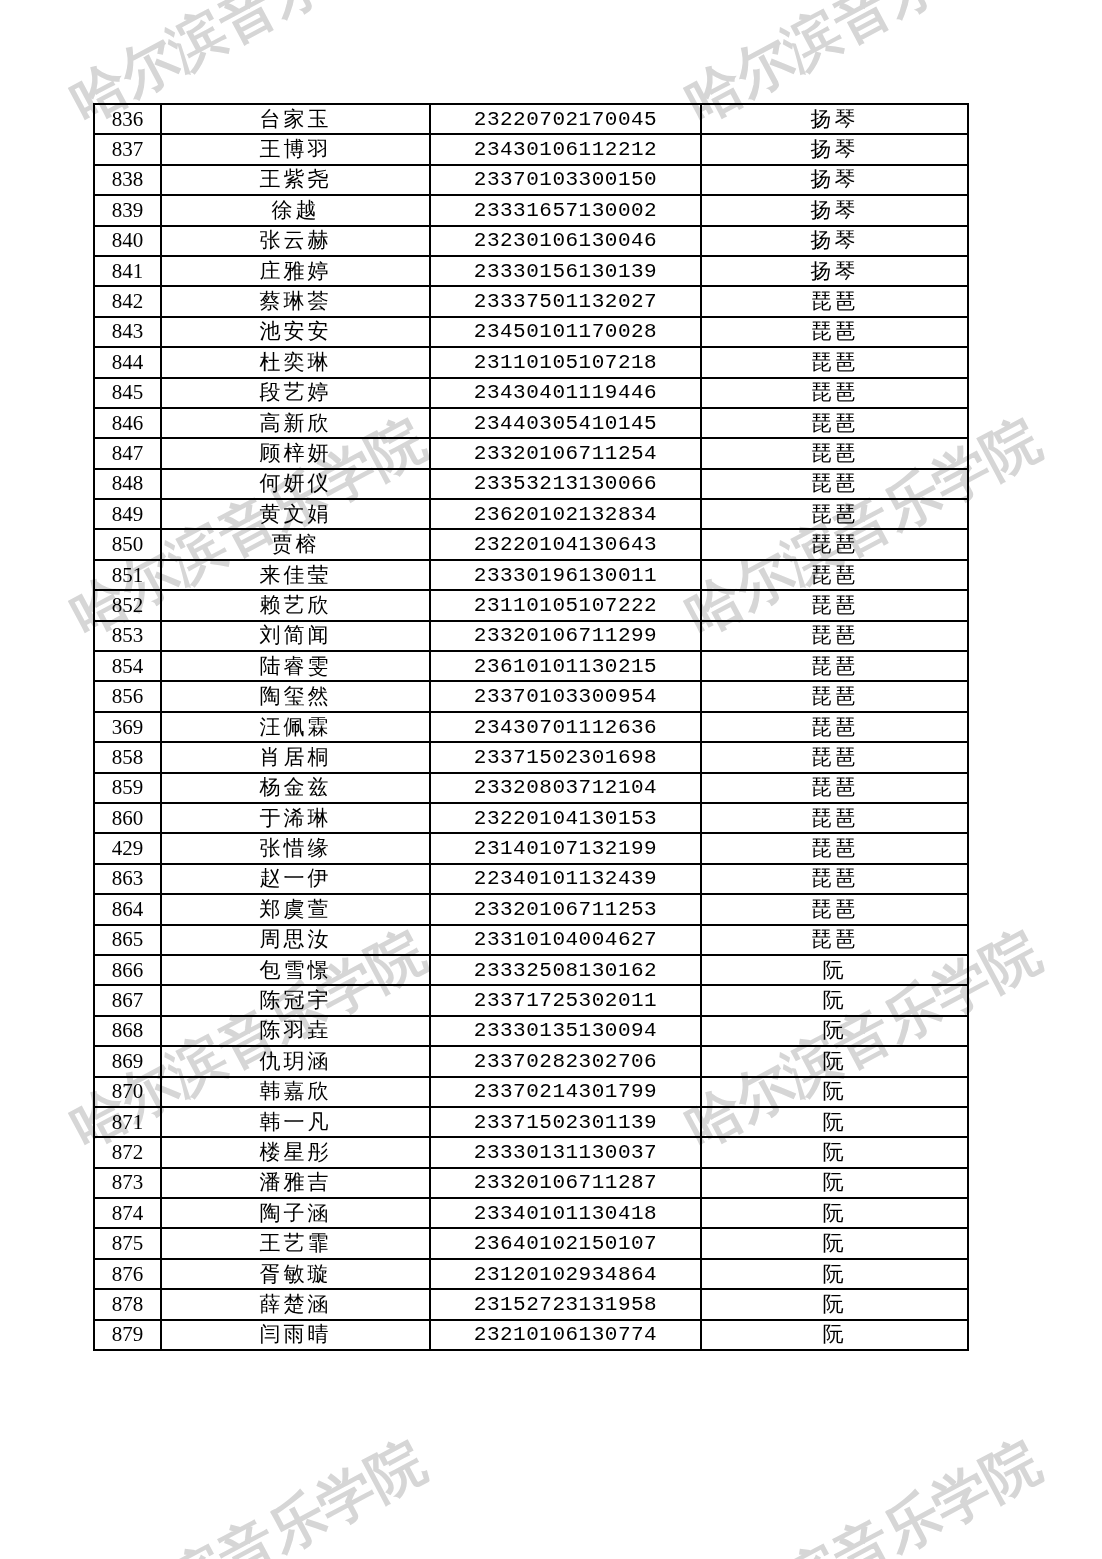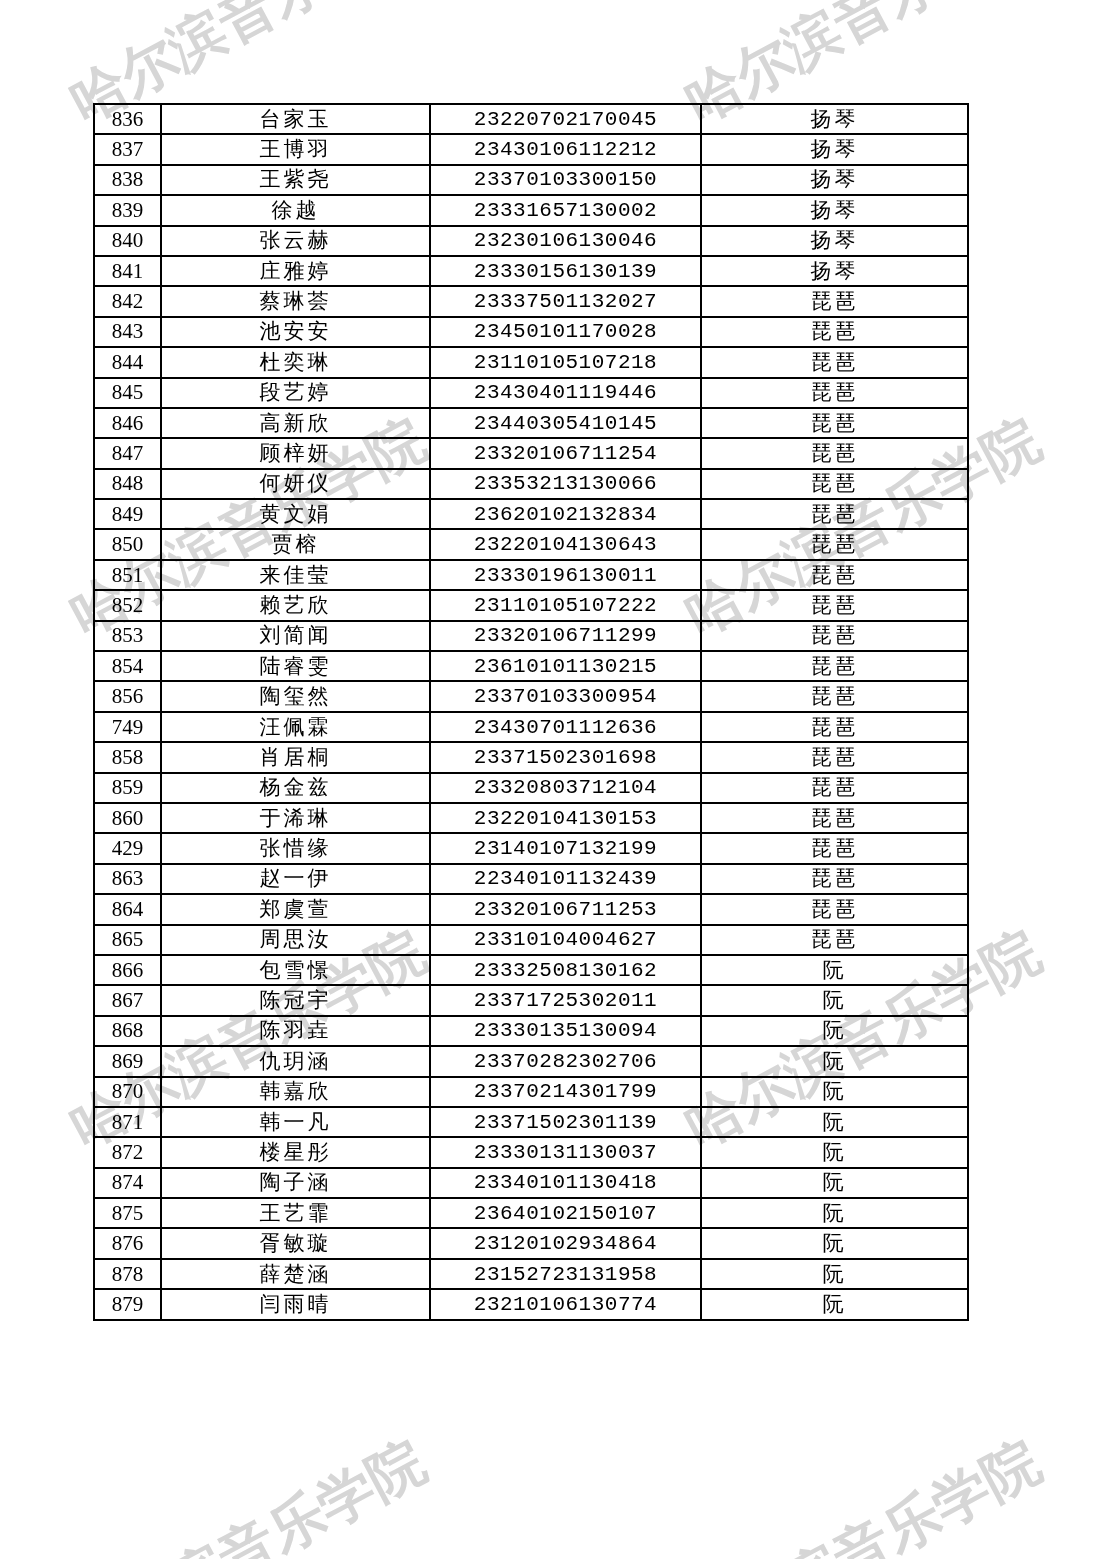--- a/index.html
+++ b/index.html
@@ -192,21 +192,21 @@
           <td class="cell-id">23610101130215</td>
           <td class="cell-instrument">琵琶</td>
         </tr>
         <tr>
           <td class="cell-no">856</td>
           <td class="cell-name">陶玺然</td>
           <td class="cell-id">23370103300954</td>
           <td class="cell-instrument">琵琶</td>
         </tr>
         <tr>
-          <td class="cell-no">749</td>
+          <td class="cell-no">369</td>
           <td class="cell-name">汪佩霖</td>
           <td class="cell-id">23430701112636</td>
           <td class="cell-instrument">琵琶</td>
         </tr>
         <tr>
           <td class="cell-no">858</td>
           <td class="cell-name">肖居桐</td>
           <td class="cell-id">23371502301698</td>
           <td class="cell-instrument">琵琶</td>
         </tr>
@@ -279,20 +279,26 @@
         <tr>
           <td class="cell-no">871</td>
           <td class="cell-name">韩一凡</td>
           <td class="cell-id">23371502301139</td>
           <td class="cell-instrument">阮</td>
         </tr>
         <tr>
           <td class="cell-no">872</td>
           <td class="cell-name">楼星彤</td>
           <td class="cell-id">23330131130037</td>
+          <td class="cell-instrument">阮</td>
+        </tr>
+        <tr>
+          <td class="cell-no">873</td>
+          <td class="cell-name">潘雅吉</td>
+          <td class="cell-id">23320106711287</td>
           <td class="cell-instrument">阮</td>
         </tr>
         <tr>
           <td class="cell-no">874</td>
           <td class="cell-name">陶子涵</td>
           <td class="cell-id">23340101130418</td>
           <td class="cell-instrument">阮</td>
         </tr>
         <tr>
           <td class="cell-no">875</td>

